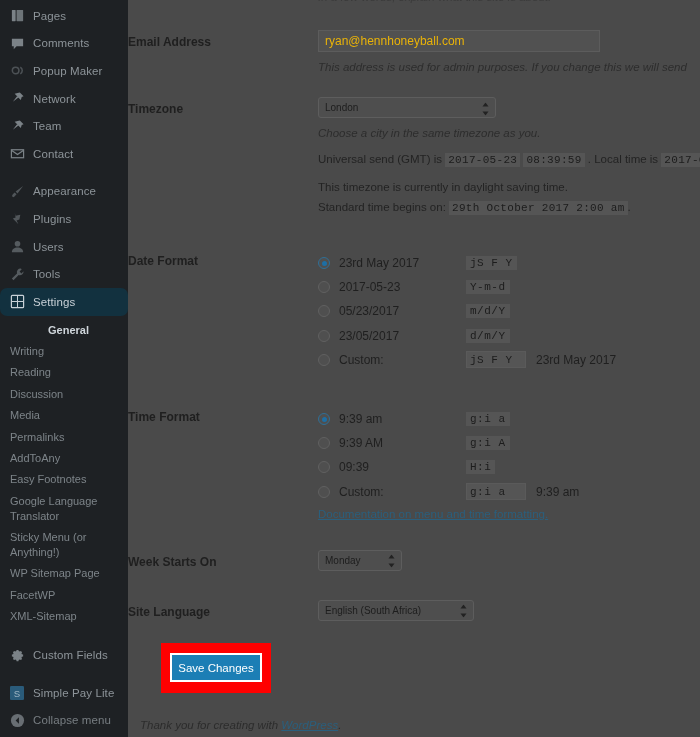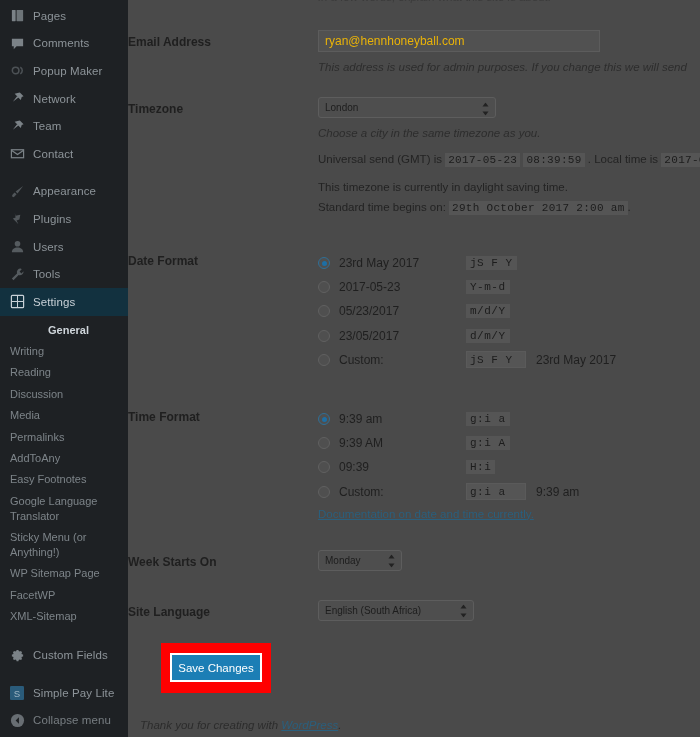--- a/index.html
+++ b/index.html
@@ -40,20 +40,21 @@
     width: 18px; height: 18px;
     margin-right: 7px;
     flex: 0 0 18px;
     display: flex; align-items: center; justify-content: center;
     color: #7b8287;
   }
   .menu-item .ico svg { display:block; }
   .menu-item.current {
     background: #12313f;
     color: #c8d0d6;
+    border-radius: 7px;
   }
   .menu-item.current .ico { color: #c8d0d6; }
   .menu-item.current::after {
     content: "";
     position: absolute;
     right: -8px; top: 50%;
     transform: translateY(-50%);
     width: 0; height: 0;
     border-top: 8px solid transparent;
     border-bottom: 8px solid transparent;
@@ -549,21 +550,21 @@
               <span class="radio"></span>
               <span class="fmt-label">Custom:</span>
               <input class="fmt-custom-input" type="text" value="g:i a" style="">
               <span class="fmt-preview">9:39 am</span>
             </div>
           </div>
         </div>
       </div>
 
       
-      <a class="doc-link" href="#">Documentation on date and time currently.</a>
+      <a class="doc-link" href="#">Documentation on menu and time formatting.</a>
 
       
       <div class="row" style="margin-top:20px">
         <div class="row-label">Week Starts On</div>
         <div class="row-field">
           <div class="select-wrap">
             <select class="wp-select" style="width:84px">
               <option>Monday</option>
             </select>
             <span class="arrows">

